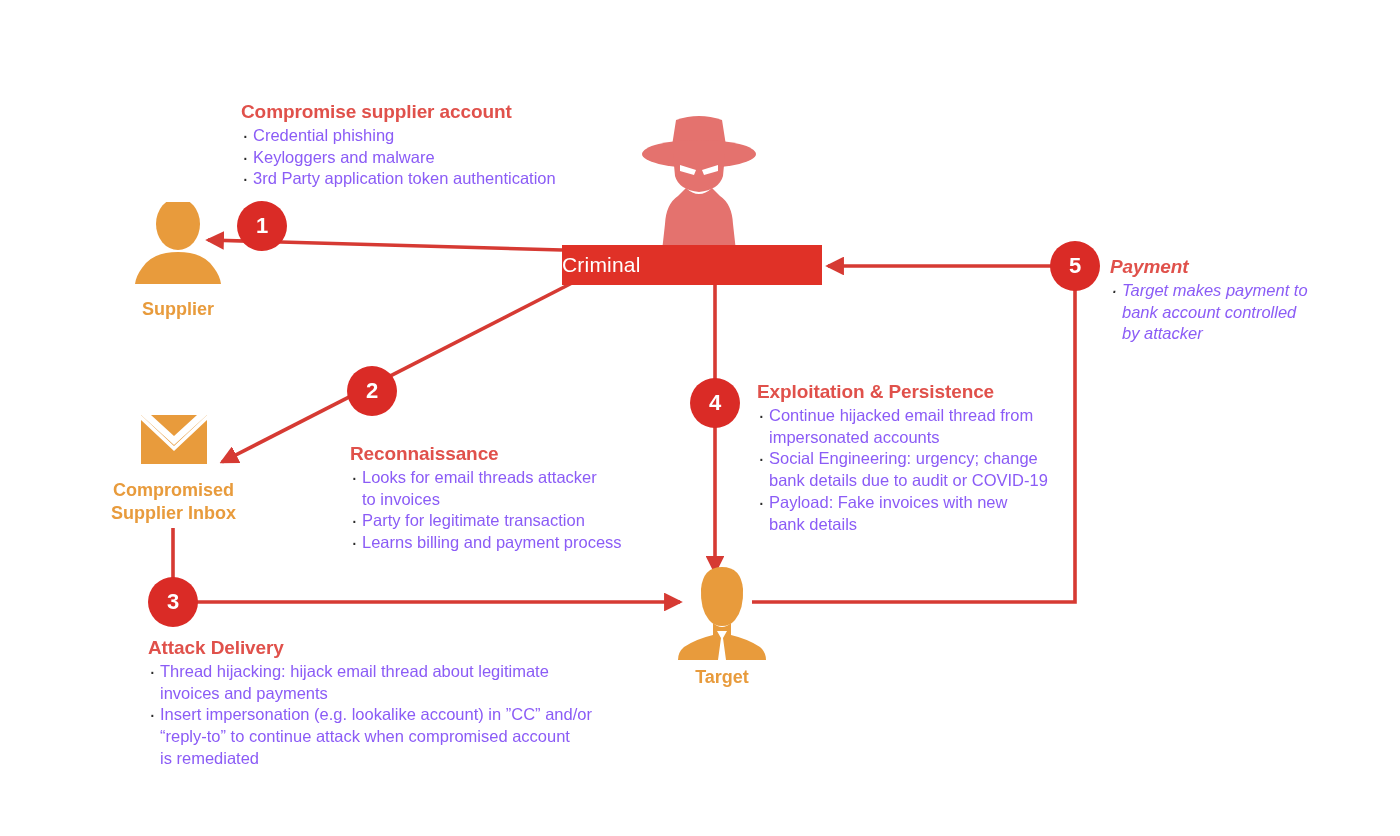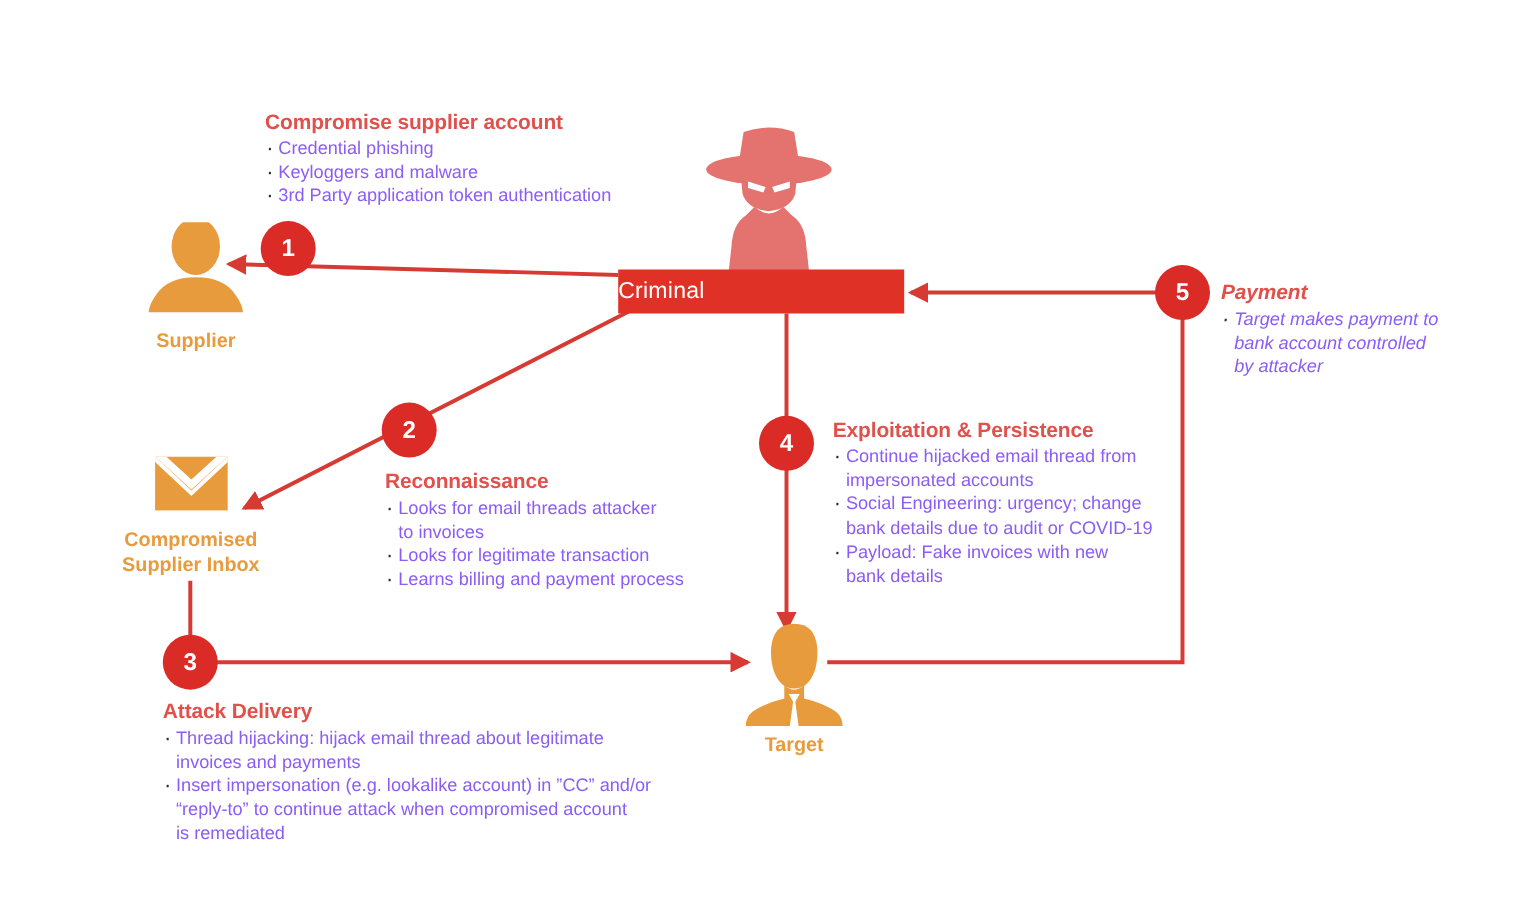--- a/index.html
+++ b/index.html
@@ -184,26 +184,26 @@
 
 <div class="abs" style="left:241px; top:101px; width:400px; z-index:5;">
   <div class="block-title">Compromise supplier account</div>
   <ul class="block-list">
     <li>Credential phishing</li>
     <li>Keyloggers and malware</li>
     <li>3rd Party application token authentication</li>
   </ul>
 </div>
 
-<div class="abs" style="left:350px; top:428px; width:300px; z-index:5;">
+<div class="abs" style="left:350px; top:443px; width:300px; z-index:5;">
   <div class="block-title">Reconnaissance</div>
   <ul class="block-list">
     <li>Looks for email threads attacker
 to invoices</li>
-    <li>Looks for legitimate transaction</li>
+    <li>Party for legitimate transaction</li>
     <li>Learns billing and payment process</li>
   </ul>
 </div>
 
 <div class="abs" style="left:148px; top:637px; width:520px; z-index:5;">
   <div class="block-title">Attack Delivery</div>
   <ul class="block-list">
     <li>Thread hijacking: hijack email thread about legitimate
 invoices and payments</li>
     <li>Insert impersonation (e.g. lookalike account)  in ”CC” and/or

